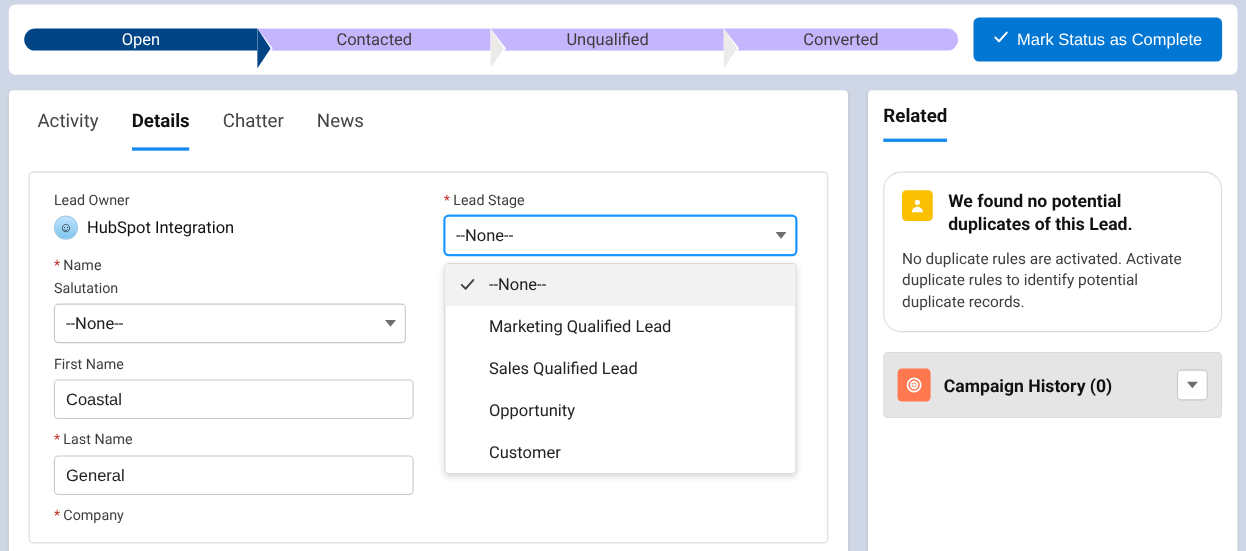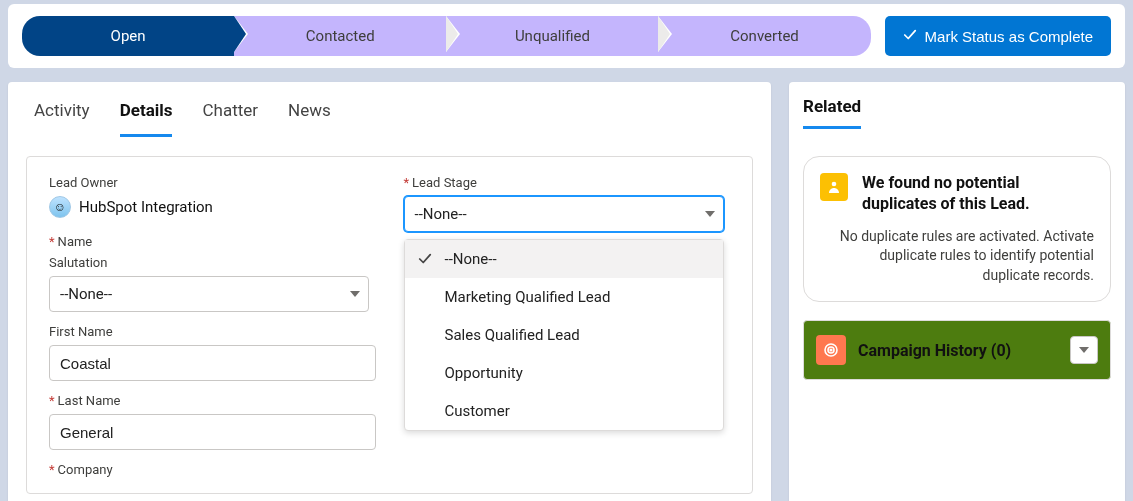--- a/index.html
+++ b/index.html
@@ -19,21 +19,21 @@
     margin: 4px 8px 14px 8px;
     padding: 12px 14px;
     display: flex;
     align-items: center;
     gap: 14px;
   }
 
   .path {
     display: flex;
     flex: 1;
-    height: 40px;
+    height: 20px;
   }
   .path-step {
     flex: 1;
     position: relative;
     display: flex;
     align-items: center;
     justify-content: center;
     background: #c4b5fd;
     color: #3e3e3c;
     font-size: 15px;
@@ -266,27 +266,26 @@
   .dup-title {
     font-size: 16px;
     font-weight: 700;
     line-height: 1.3;
     color: #111;
   }
   .dup-text {
     font-size: 14px;
     color: #3e3e3c;
     line-height: 1.4;
-    text-align: right;
   }
 
   .campaign-box {
     border: 1px solid #dddbda;
     border-radius: 4px;
-    background: #4d7c0f;
+    background: #e5e5e5;
     padding: 14px 12px;
     display: flex;
     align-items: center;
     gap: 12px;
     position: relative;
   }
   .campaign-icon {
     width: 30px; height: 30px;
     background: #ff784f;
     border-radius: 4px;

